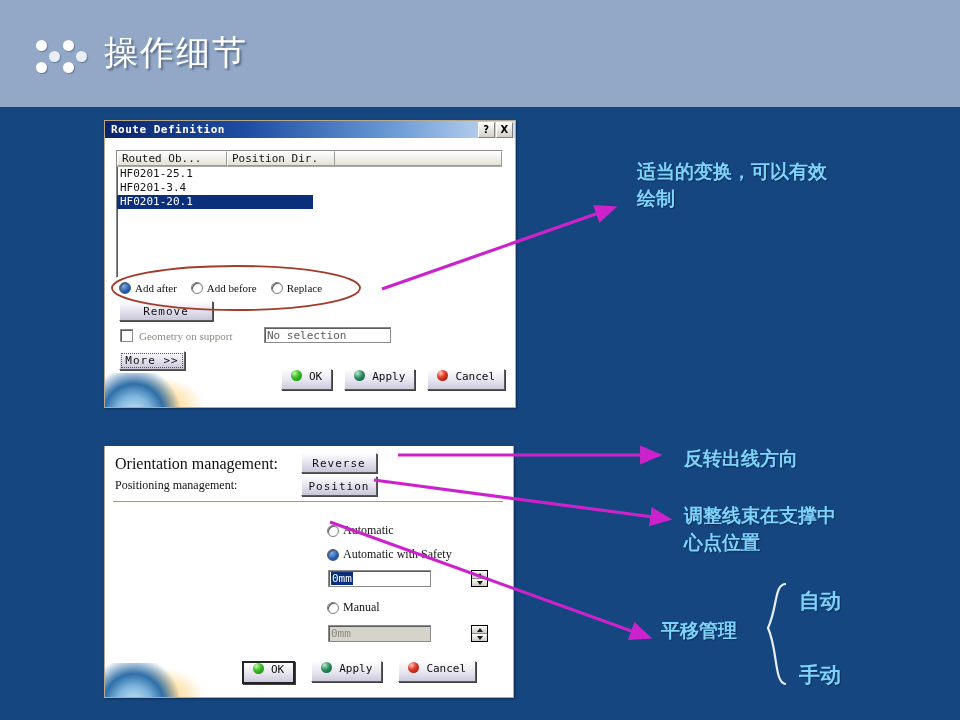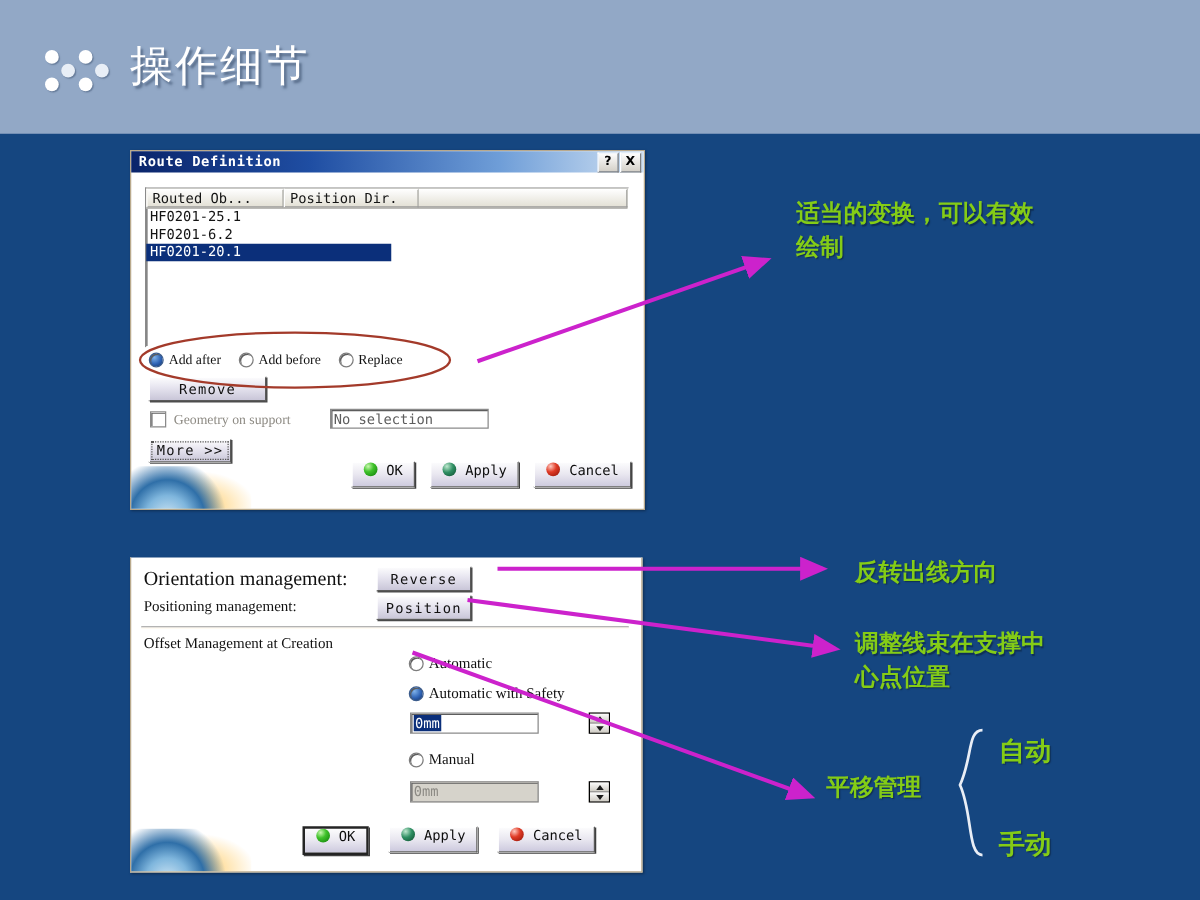--- a/index.html
+++ b/index.html
@@ -148,21 +148,21 @@
   .spin-btns div.up::after{border-bottom:4px solid #1a1a1a;}
   .spin-btns div.down::after{border-top:4px solid #1a1a1a;}
   .selhl{background:#0b2f7a;color:#ffffff;padding:0 1px;}
 
   .label{font-family:Liberation Serif, serif;font-size:11px;color:#111;white-space:nowrap;}
   .label.dis{color:#8e8b84;}
   .hr{height:0;border-top:1px solid #9a9a9a;border-bottom:1px solid #fffaf0;}
 
   
   .cn{
-    position:absolute;color:#84cc16;
+    position:absolute;color:#7dd3fc;
     font-family:"DejaVu Serif", serif;font-weight:bold;
     font-size:19px;line-height:27px;white-space:pre-line;
     text-shadow:1px 1px 1px rgba(0,0,0,.35);
   }
   .cn.big{font-size:21px;line-height:30px;font-weight:bold;}
   svg.overlay{position:absolute;left:0;top:0;width:960px;height:720px;pointer-events:none;}
 </style>
 </head>
 <body>
 
@@ -189,21 +189,21 @@
     <span class="tbtn">X</span>
   </div>
 
   <div class="listbox" style="left:11px;top:29px;width:385px;height:126px;">
     <div class="listhdr">
       <div class="col" style="width:100px;">Routed Ob...</div>
       <div class="col" style="width:98px;">Position Dir.</div>
       <div class="col filler"></div>
     </div>
     <div class="listrow">HF0201-25.1</div>
-    <div class="listrow">HF0201-6.2</div>
+    <div class="listrow">HF0201-3.4</div>
     <div class="listrow sel">HF0201-20.1</div>
   </div>
 
   <div style="position:absolute;left:14px;top:161px;display:flex;gap:14px;align-items:center;">
     <div class="radio-line">
       <span class="radio on"></span>
       <span class="label">Add after</span>
     </div>
     <div class="radio-line">
       <span class="radio"></span>
@@ -247,21 +247,20 @@
   <div class="globe"></div>
 
   <div class="label" style="position:absolute;left:10px;top:9px;font-size:16px;">Orientation management:</div>
   <div class="btn" style="position:absolute;left:196px;top:7px;width:74px;height:18px;">Reverse</div>
 
   <div class="label" style="position:absolute;left:10px;top:32px;font-size:12px;">Positioning management:</div>
   <div class="btn" style="position:absolute;left:196px;top:30px;width:74px;height:18px;">Position</div>
 
   <div class="hr" style="position:absolute;left:8px;top:55px;width:390px;"></div>
 
-  <div class="label" style="position:absolute;left:10px;top:61px;font-size:12px;">Offset Management at Creation</div>
 
   <div class="radio-line" style="position:absolute;left:222px;top:77px;">
     <span class="radio"></span>
     <span class="label" style="font-size:12px;">Automatic</span>
   </div>
 
   <div class="radio-line" style="position:absolute;left:222px;top:101px;">
     <span class="radio on"></span>
     <span class="label" style="font-size:12px;">Automatic with Safety</span>
   </div>

